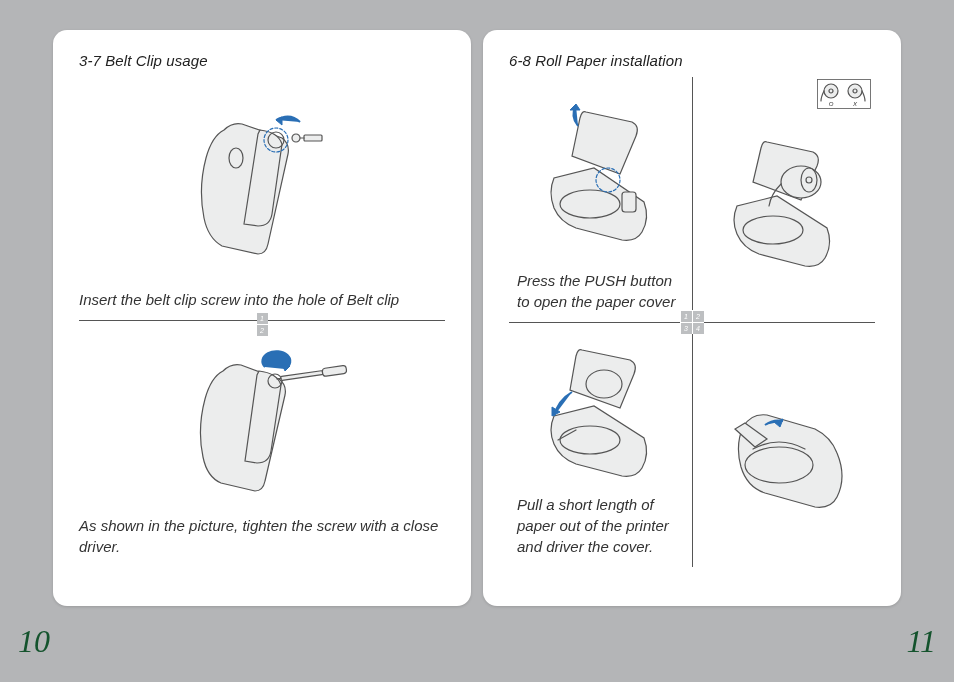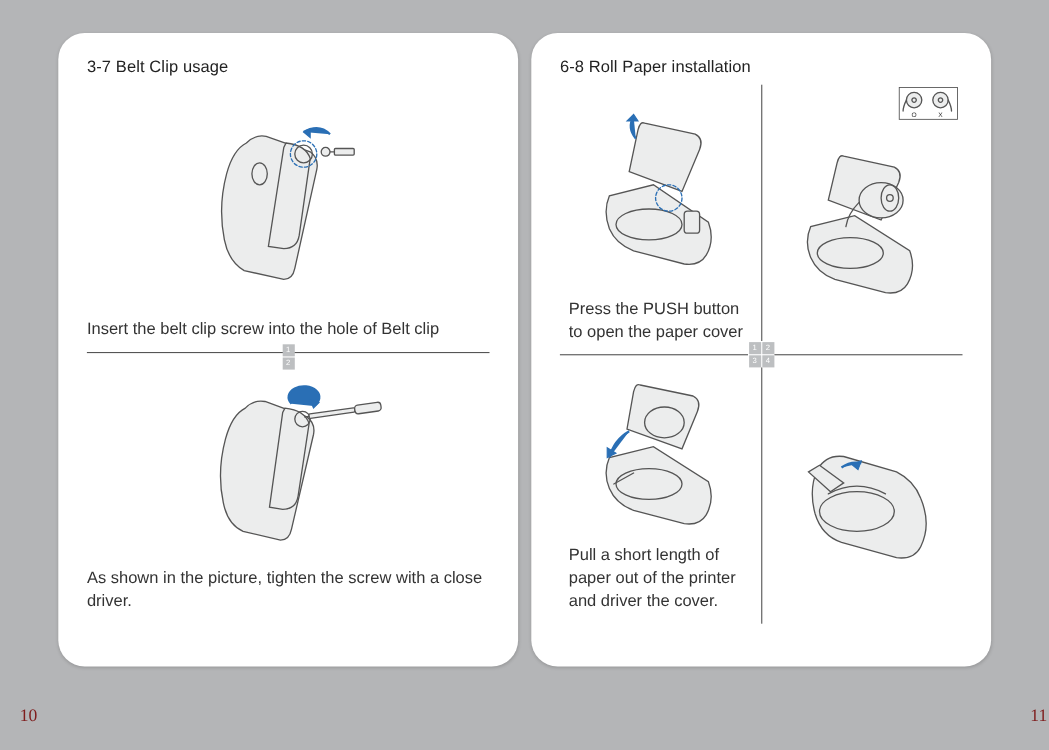--- a/index.html
+++ b/index.html
@@ -12,26 +12,27 @@
     overflow: hidden;
   }
   .spread {
     display: flex;
     justify-content: center;
     gap: 12px;
     padding: 30px 48px 36px 48px;
   }
   .page {
     background: #fff;
-    border-radius: 24px;
+    border-radius: 14px;
     width: 418px;
     height: 576px;
     padding: 22px 26px 18px 26px;
     position: relative;
     box-shadow: 0 1px 3px rgba(0,0,0,.15);
+    font-style: italic;
   }
   .page-title {
     font-size: 15px;
     color: #222;
     font-weight: 400;
     margin-bottom: 8px;
     letter-spacing: 0.1px;
   }
   
   .left-steps { display: flex; flex-direction: column; height: 490px; }
@@ -100,27 +101,28 @@
     left: 50%; top: 50%;
     transform: translate(-50%, -50%);
     z-index: 2;
     background: #fff;
     padding: 0;
   }
   
   .page-num {
     position: absolute;
     bottom: 22px;
-    font-size: 16px;
-    color: #7f1d1d;
+    font-style: italic;
+    font-size: 32px;
+    color: #14532d;
     font-family: Georgia, "Times New Roman", serif;
     font-weight: 400;
   }
   .page-num.left { left: 18px; }
-  .page-num.right { right: 2px; }
+  .page-num.right { right: 18px; }
 
   
   svg { overflow: visible; }
   .stroke { fill: none; stroke: #555; stroke-width: 1.2; stroke-linejoin: round; stroke-linecap: round; }
   .fill-lt { fill: #eceded; stroke: #555; stroke-width: 1.2; }
   .dash { stroke-dasharray: 3 2; stroke: #2a6fb5; }
   .blue { stroke: #2a6fb5; fill: #2a6fb5; }
 
   .ox-box { position: absolute; top: 2px; right: 4px; }
   .ox-frame { fill:none; stroke:#555; stroke-width:0.8; }

